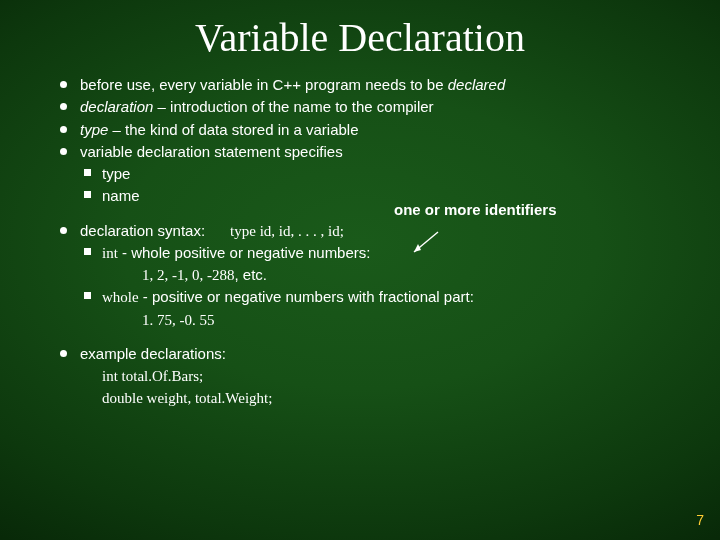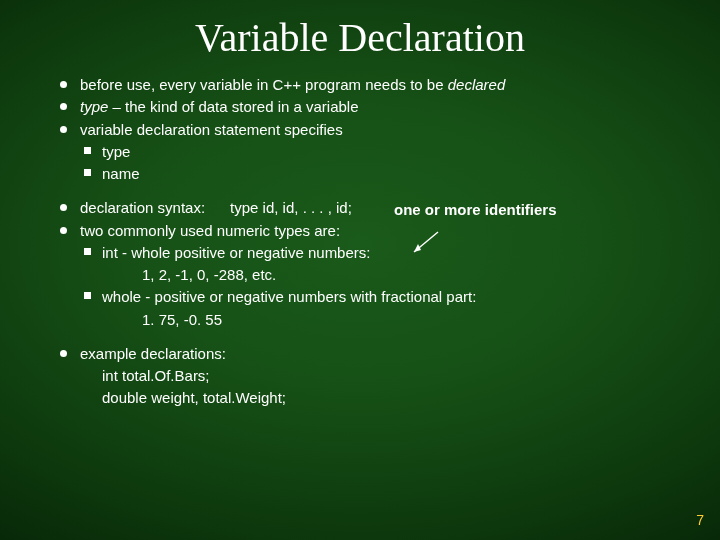--- a/index.html
+++ b/index.html
@@ -66,21 +66,21 @@
     padding-left: 22px;
   }
   .cont-indent {
     margin: 0 0 2px 24px;
     padding-left: 62px;
   }
   .gap {
     height: 12px;
   }
   .mono {
-    font-family: Liberation Sans, sans-serif;
+    font-family: Liberation Serif, serif;
   }
   .em {
     font-style: italic;
   }
   .note {
     position: absolute;
     left: 394px;
     top: 201px;
     font-size: 15px;
     font-weight: 700;
@@ -107,20 +107,23 @@
 <div class="slide">
 
   <div class="title">Variable Declaration</div>
 
   <div class="content">
 
     <div class="b1">
       <span>before use, every variable in C++ program needs to be </span><span class="em">declared</span>
     </div>
 
+    <div class="b1">
+      <span class="em">declaration</span><span> – introduction of the name to the compiler</span>
+    </div>
 
     <div class="b1">
       <span class="em">type</span><span> – the  kind of data stored in a variable</span>
     </div>
 
     <div class="b1">
       <span>variable declaration statement specifies</span>
     </div>
     <div class="b2">
       <span>type</span>
@@ -128,23 +131,20 @@
     <div class="b2">
       <span>name</span>
     </div>
 
     <div class="gap"></div>
 
     <div class="b1">
       <span>declaration syntax:</span>&nbsp;&nbsp;&nbsp;&nbsp;&nbsp;&nbsp;<span class="mono">type id, id, . . . , id;</span>
     </div>
 
-    <div class="b1">
-      <span>two commonly used numeric types are:</span>
-    </div>
 
     <div class="b2">
       <span class="mono">int</span><span> - whole positive or negative numbers:</span>
     </div>
     <div class="cont-indent">
       <span class="mono">1, 2, -1, 0, -288</span><span>, etc.</span>
     </div>
 
     <div class="b2">
       <span class="mono">whole</span><span> - positive or negative numbers with fractional part:</span>

